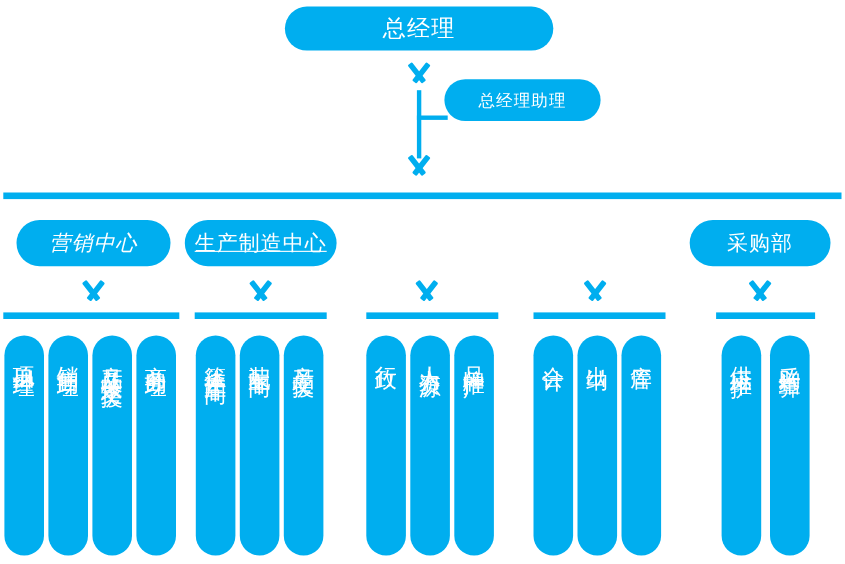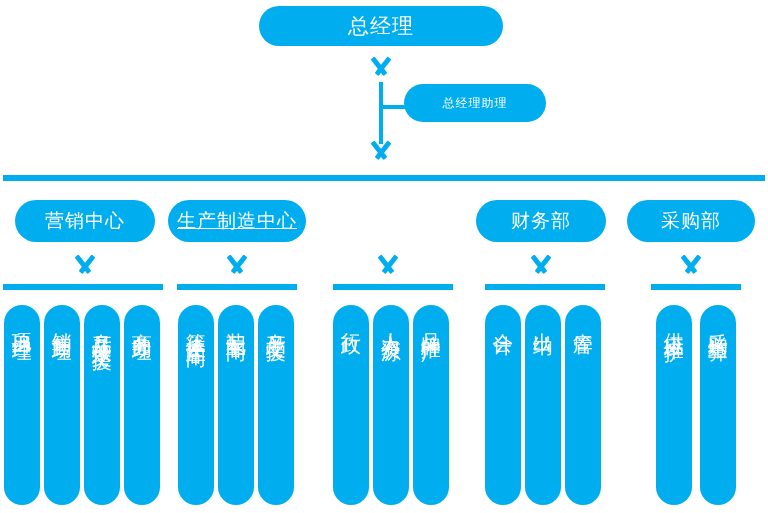--- a/index.html
+++ b/index.html
@@ -35,24 +35,24 @@
   
   .level-ceo {
     left: 259px;
     top: 6px;
     width: 244px;
     height: 40px;
     font-size: 21px;
   }
   .level-assist {
     left: 404px;
-    top: 84px;
+    top: 72px;
     width: 142px;
     height: 38px;
-    font-size: 12px;
+    font-size: 15px;
   }
 
   
   .dept {
     top: 200px;
     height: 42px;
     font-size: 19px;
   }
 
   
@@ -141,21 +141,21 @@
   <div class="vline" style="left:379px; top:82px; height:62px;"></div>
 
   <div class="hline" style="left:379px; top:105px; width:28px;"></div>
 
   <div class="hbox level-assist">总经理助理</div>
 
   <div class="chev chev-down" style="left:366px; top:142px;"></div>
 
   <div class="hbar" style="left:3px; top:175px; width:762px;"></div>
 
-  <div class="hbox dept" style="left:15px; width:140px;">营销中心</div>
+  <div class="hbox dept" style="left:15px; width:140px;font-style:italic;">营销中心</div>
   <div class="chev chev-down" style="left:70px; top:256px;"></div>
   <div class="hbar" style="left:3px; top:284px; width:160px;"></div>
 
   <div class="vbox" style="left:4px;">
     <span class="vtext">项目经理</span>
   </div>
   <div class="vbox" style="left:44px;">
     <span class="vtext">销售助理</span>
   </div>
   <div class="vbox" style="left:84px;">
@@ -185,21 +185,20 @@
   <div class="vbox" style="left:333px;">
     <span class="vtext">行政</span>
   </div>
   <div class="vbox" style="left:373px;">
     <span class="vtext">人力资源</span>
   </div>
   <div class="vbox" style="left:413px;">
     <span class="vtext">品牌推广</span>
   </div>
 
-  <div class="hbox dept" style="left:476px; width:130px;">财务部</div>
   <div class="chev chev-down" style="left:526px; top:256px;"></div>
   <div class="hbar" style="left:485px; top:284px; width:120px;"></div>
 
   <div class="vbox" style="left:485px;">
     <span class="vtext">会计</span>
   </div>
   <div class="vbox" style="left:525px;">
     <span class="vtext">出纳</span>
   </div>
   <div class="vbox" style="left:565px;">

